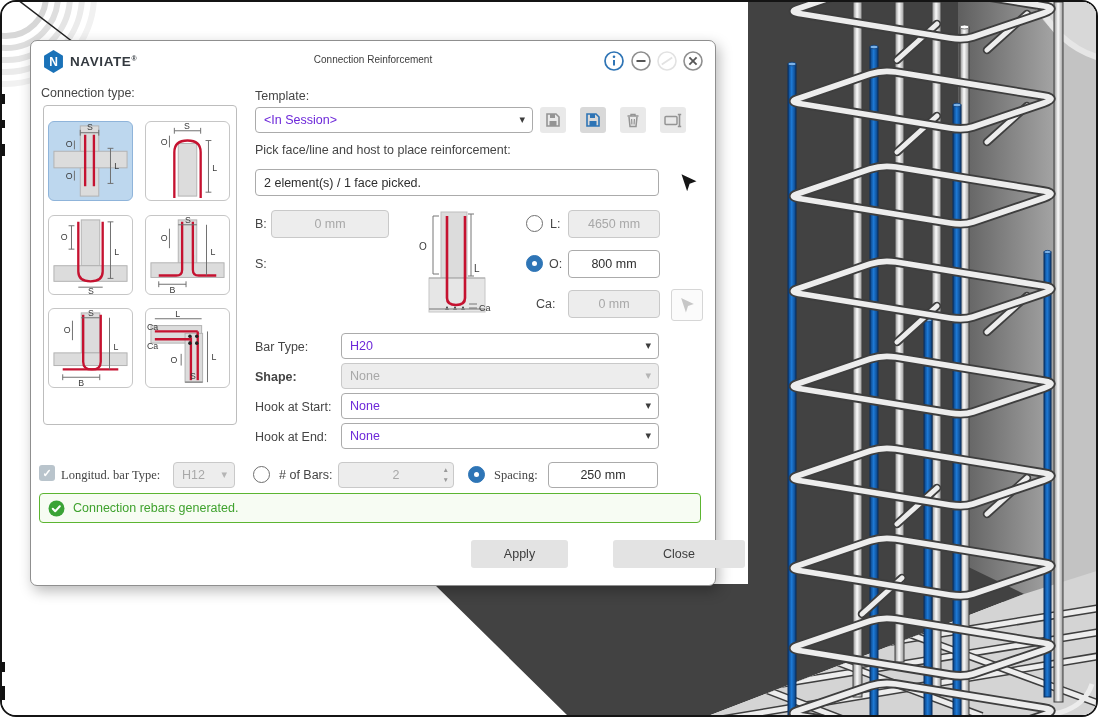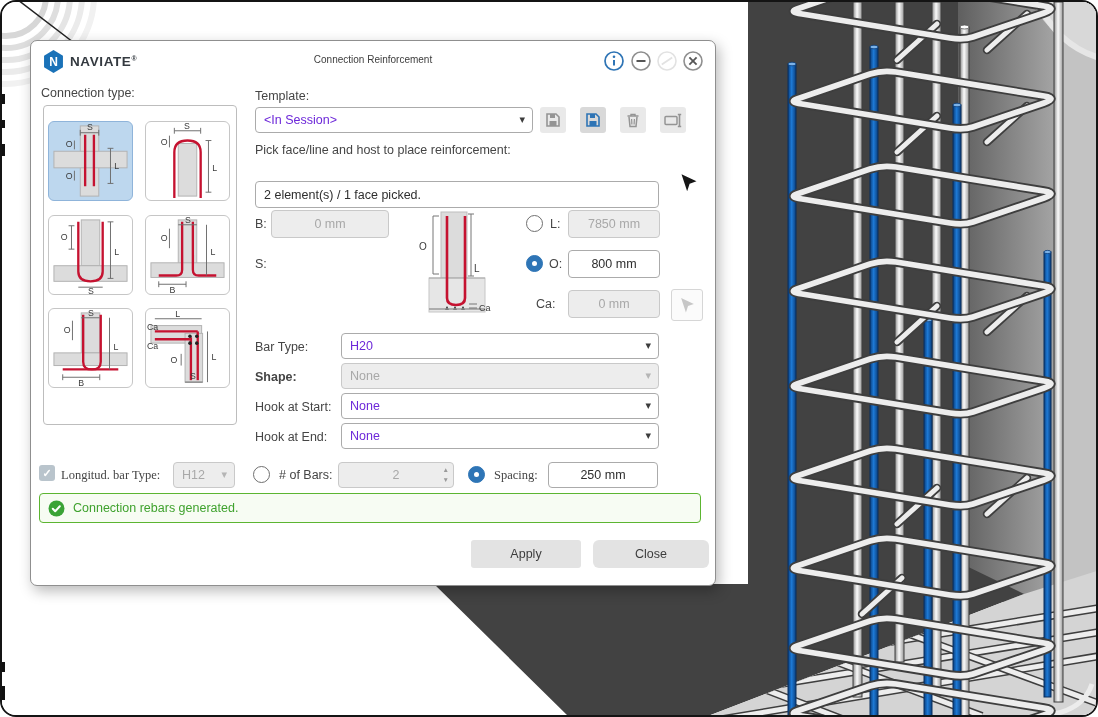--- a/index.html
+++ b/index.html
@@ -19,36 +19,36 @@
   .panelbox{position:absolute;left:12px;top:64px;width:192px;height:318px;border:1px solid #bdbdbd;border-radius:4px;background:#fff;}
   .thumb{position:absolute;width:85px;height:80px;background:#fff;border:1px solid #c6c6c6;border-radius:6px;box-sizing:border-box;}
   .thumb.sel{background:#bdd7ee;border-color:#8fb4da;}
   .thumb svg{display:block;margin:0 auto;}
   .dimtxt{font-size:9px;fill:#3a3a3a;}
   .dimln{stroke:#6e6e6e;stroke-width:1;}
   .red{stroke:#c51230;stroke-width:2.4;fill:none;}
   .conc{fill:#dcdcdc;stroke:#b2b2b2;stroke-width:1;}
   
   .tb{position:absolute;background:#fff;border:1px solid #ababab;border-radius:4px;font-size:12.5px;color:#2e2e2e;display:flex;align-items:center;justify-content:center;box-sizing:border-box;}
-  .tb.left{justify-content:flex-start;padding-left:8px;margin-top:12px;}
+  .tb.left{justify-content:flex-start;padding-left:8px;}
   .dis{background:#ededed !important;color:#a8a8a8 !important;border-color:#c9c9c9 !important;}
   .dd{position:absolute;background:#fff;border:1px solid #ababab;border-radius:4px;font-size:12.5px;color:#6d28d9;display:flex;align-items:center;padding-left:8px;padding-right:20px;box-sizing:border-box;}
   .dd::after{content:"▾";position:absolute;right:7px;top:50%;transform:translateY(-54%);font-size:11px;color:#3c3c3c;}
   .dd.dis::after{color:#b5b5b5;}
   .iconbtn{position:absolute;width:26px;height:26px;border-radius:3px;background:#e9e9e9;display:flex;align-items:center;justify-content:center;}
   .iconbtn.active{background:#d9d9d9;}
   .radio{position:absolute;width:17px;height:17px;border-radius:50%;border:1.5px solid #6f6f6f;background:#fff;box-sizing:border-box;display:flex;align-items:center;justify-content:center;}
   .radio.sel{background:#2e75b6;border-color:#2e75b6;}
   .radio.sel::after{content:"";width:5px;height:5px;border-radius:50%;background:#fff;}
   .cb{position:absolute;width:16px;height:16px;border-radius:3px;background:#b9c4cc;display:flex;align-items:center;justify-content:center;}
   .cb::after{content:"✓";color:#fff;font-size:11px;font-weight:bold;}
   .spin{position:absolute;background:#ededed;border:1px solid #c9c9c9;border-radius:4px;color:#a8a8a8;font-size:12.5px;display:flex;align-items:center;justify-content:center;box-sizing:border-box;}
   .spin .arrows{position:absolute;right:4px;top:1px;bottom:1px;display:flex;flex-direction:column;justify-content:space-between;font-size:6.5px;color:#9a9a9a;line-height:1;padding:3px 0;}
   .status{position:absolute;left:8px;top:452px;width:662px;height:30px;border:1.5px solid #5cb531;border-radius:4px;background:#f7fcf3;display:flex;align-items:center;gap:8px;padding-left:8px;color:#3fa22e;font-size:12.5px;box-sizing:border-box;}
-  .btn{position:absolute;width:110px;height:28px;background:#e3e3e3;border-radius:3px;display:flex;align-items:center;justify-content:center;font-size:12.5px;color:#3d3d3d;}
+  .btn{position:absolute;width:97px;height:28px;background:#e3e3e3;border-radius:3px;display:flex;align-items:center;justify-content:center;font-size:12.5px;color:#3d3d3d;}
 </style>
 </head>
 <body>
 
 <div class="screen">
 
   <svg class="scene" width="1098" height="717" viewBox="0 0 1098 717">
     <defs>
       <linearGradient id="gradMid" x1="0" y1="0" x2="1" y2="0">
         <stop offset="0" stop-color="#5f5f5f"></stop>
@@ -393,21 +393,21 @@
         <line x1="59" y1="70" x2="65" y2="70" stroke="#777" stroke-width="1"></line>
       <text x="65" y="66" font-size="10" fill="#3a3a3a">L</text>
       <line x1="60" y1="98" x2="68" y2="98" stroke="#777" stroke-width="1"></line>
         <line x1="60" y1="102" x2="68" y2="102" stroke="#777" stroke-width="1"></line>
       <text x="70" y="105" font-size="9" fill="#3a3a3a">Ca</text>
     </svg>
 
     <span class="radio" style="left:495px;top:174px;"></span>
     <div class="lbl" style="left:519px;top:176px;">L:</div>
     <div class="tb dis" style="left:537px;top:169px;width:92px;height:28px;">
-        <span>7850 mm</span>
+        <span>4650 mm</span>
       </div>
 
     <span class="radio sel" style="left:495px;top:214px;"></span>
     <div class="lbl" style="left:518px;top:216px;">O:</div>
     <div class="tb" style="left:537px;top:209px;width:92px;height:28px;">
         <span>800 mm</span>
       </div>
 
     <div class="lbl" style="left:505px;top:256px;">Ca:</div>
     <div class="tb dis" style="left:537px;top:249px;width:92px;height:28px;">
@@ -460,17 +460,17 @@
       <svg width="17" height="17" viewBox="0 0 17 17">
           <circle cx="8.5" cy="8.5" r="8" fill="#3aa336"></circle>
           <path d="M4.8,8.8 l2.4,2.5 l4.6,-5" fill="none" stroke="#fff" stroke-width="2" stroke-linecap="round" stroke-linejoin="round"></path>
         </svg>
       <span>Connection rebars generated.</span>
     </div>
 
     <div class="btn" style="left:440px;top:499px;">
         <span>Apply</span>
       </div>
-    <div class="btn" style="left:562px;top:499px;width:116px;border-radius:6px;">
+    <div class="btn" style="left:582px;top:499px;width:132px;">
         <span>Close</span>
       </div>
   </div>
 </div>
 
 </body></html>

